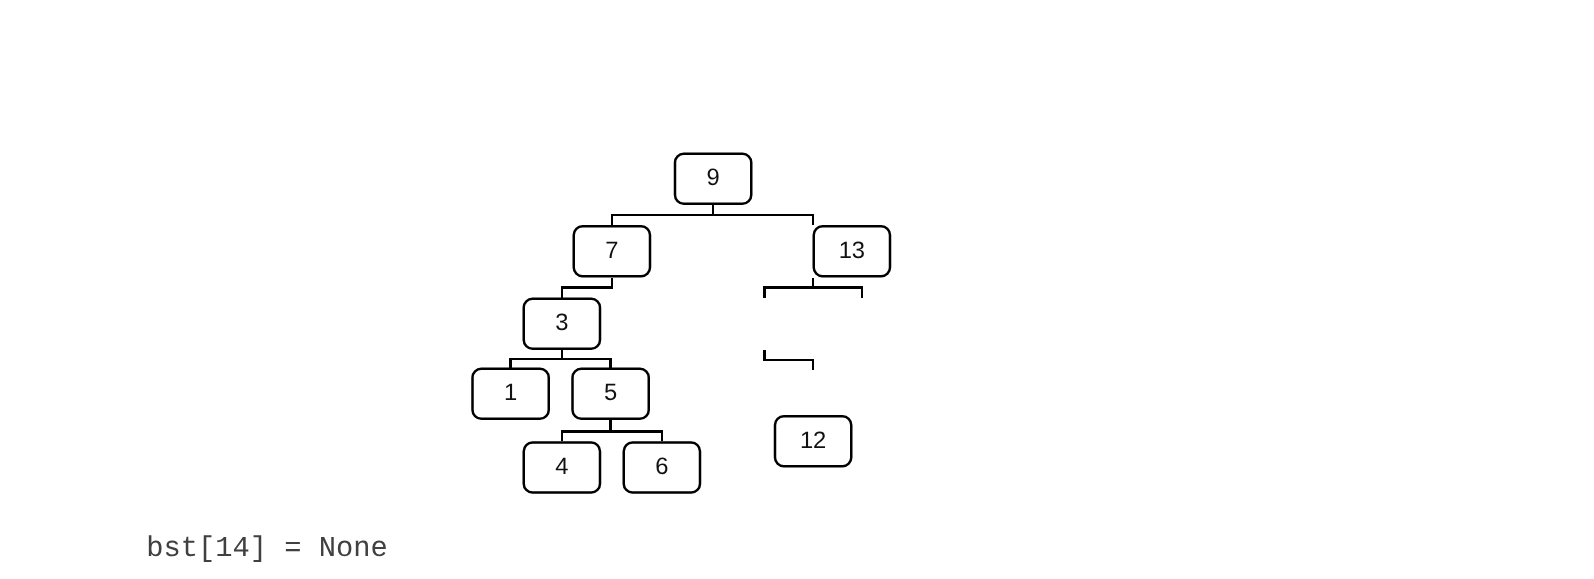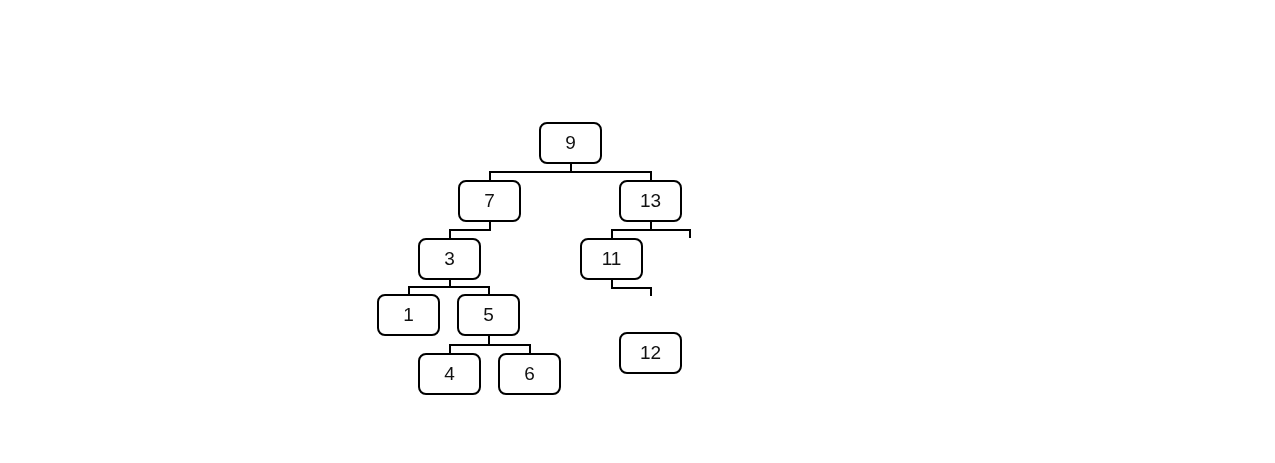--- a/index.html
+++ b/index.html
@@ -64,31 +64,31 @@
       <path d="M449.5 280 L449.5 287 L488.5 287 L488.5 294" fill="none" stroke="#000000" stroke-width="2" shape-rendering="crispEdges"></path>
       <path d="M611.5 280 L611.5 288 L650.5 288 L650.5 296" fill="none" stroke="#000000" stroke-width="2" shape-rendering="crispEdges"></path>
       <path d="M488.5 336 L488.5 345 L449.5 345 L449.5 353" fill="none" stroke="#000000" stroke-width="2" shape-rendering="crispEdges"></path>
       <path d="M488.5 336 L488.5 345 L529.5 345 L529.5 353" fill="none" stroke="#000000" stroke-width="2" shape-rendering="crispEdges"></path>
     </svg>
 
   <div class="node" style="left:539px; top:122px;">9</div>
 
   <div class="node" style="left:458px; top:180px;">7</div>
 
-  <div class="node" style="left:619px; top:180px;">13</div>
+  <div class="node" style="left:650px; top:180px;">13</div>
 
   <div class="node" style="left:418px; top:238px;">3</div>
 
-  <div class="node" style="left:580px; top:238px;">11</div>
 
 
   <div class="node" style="left:377px; top:294px;">1</div>
 
   <div class="node" style="left:457px; top:294px;">5</div>
 
   <div class="node" style="left:619px; top:296px;margin-top:36px;">12</div>
 
   <div class="node" style="left:418px; top:353px;">4</div>
 
   <div class="node" style="left:498px; top:353px;">6</div>
 
+  <div class="caption">bst[14] = None</div>
 
 </div>
 
 </body></html>

